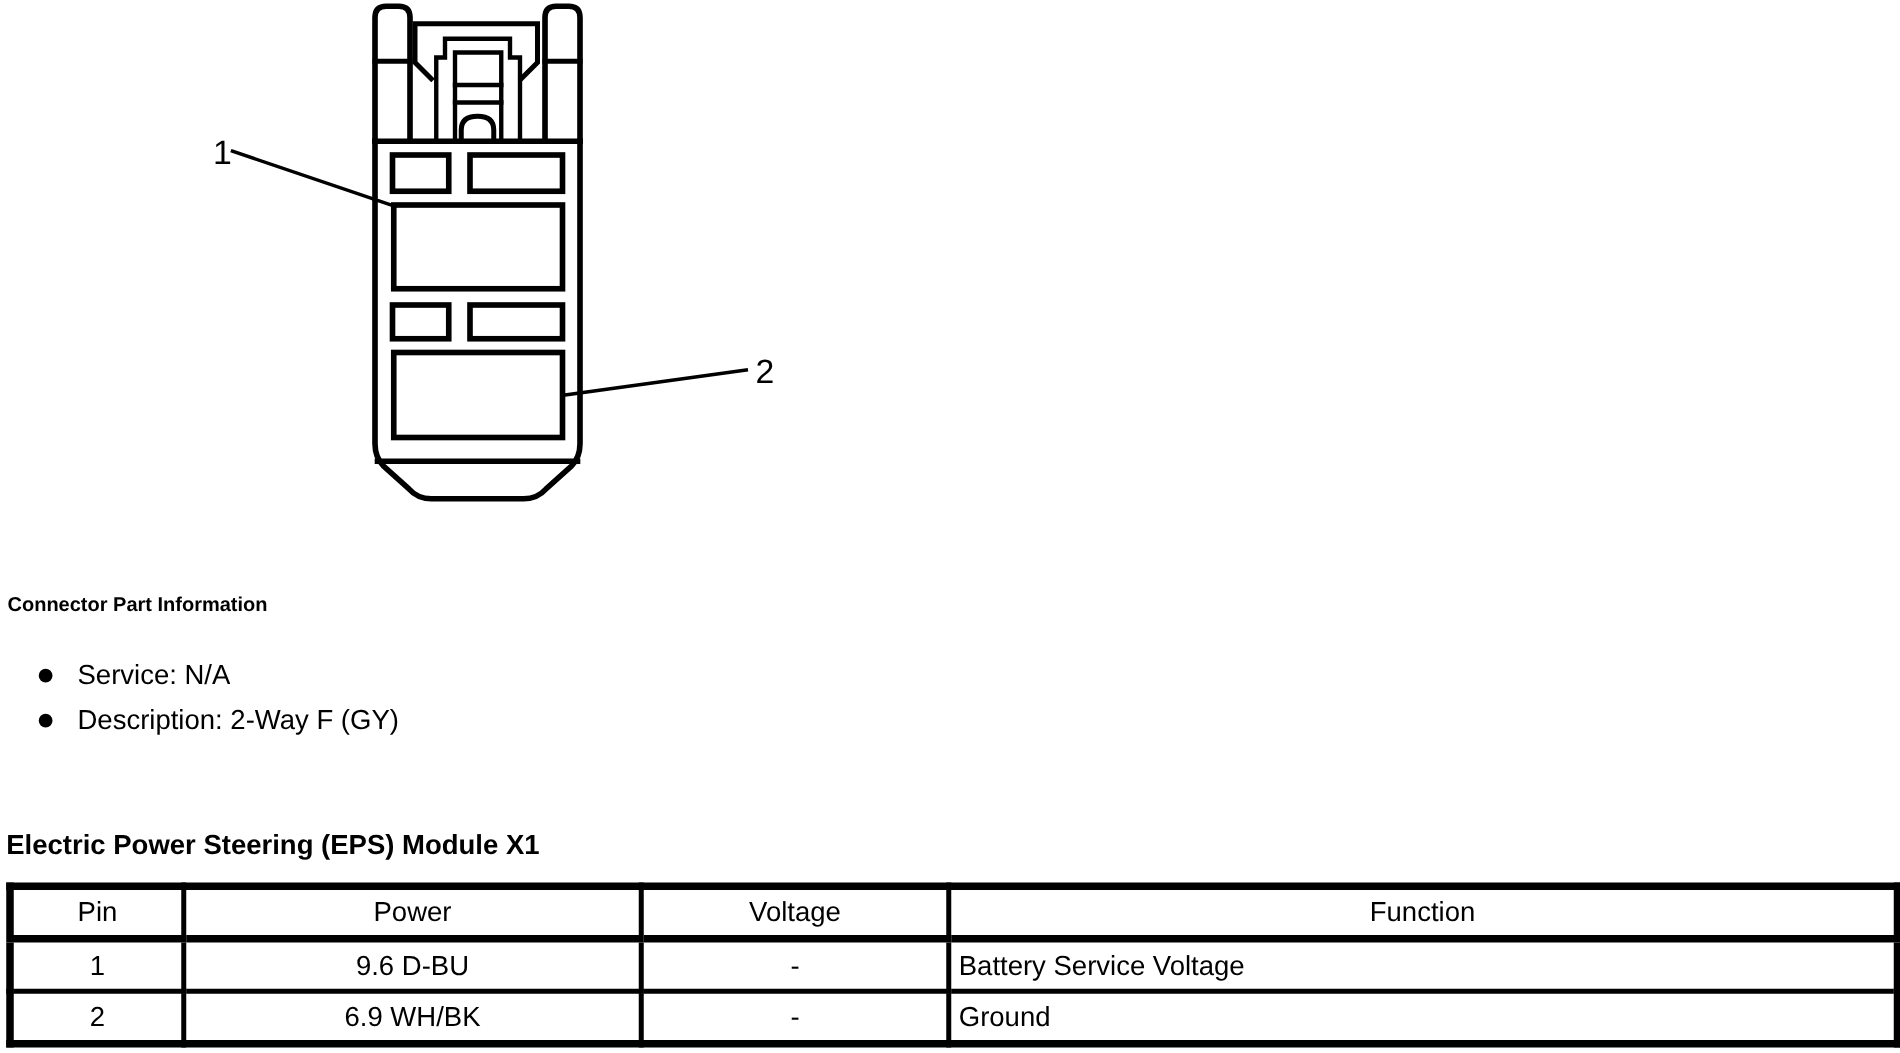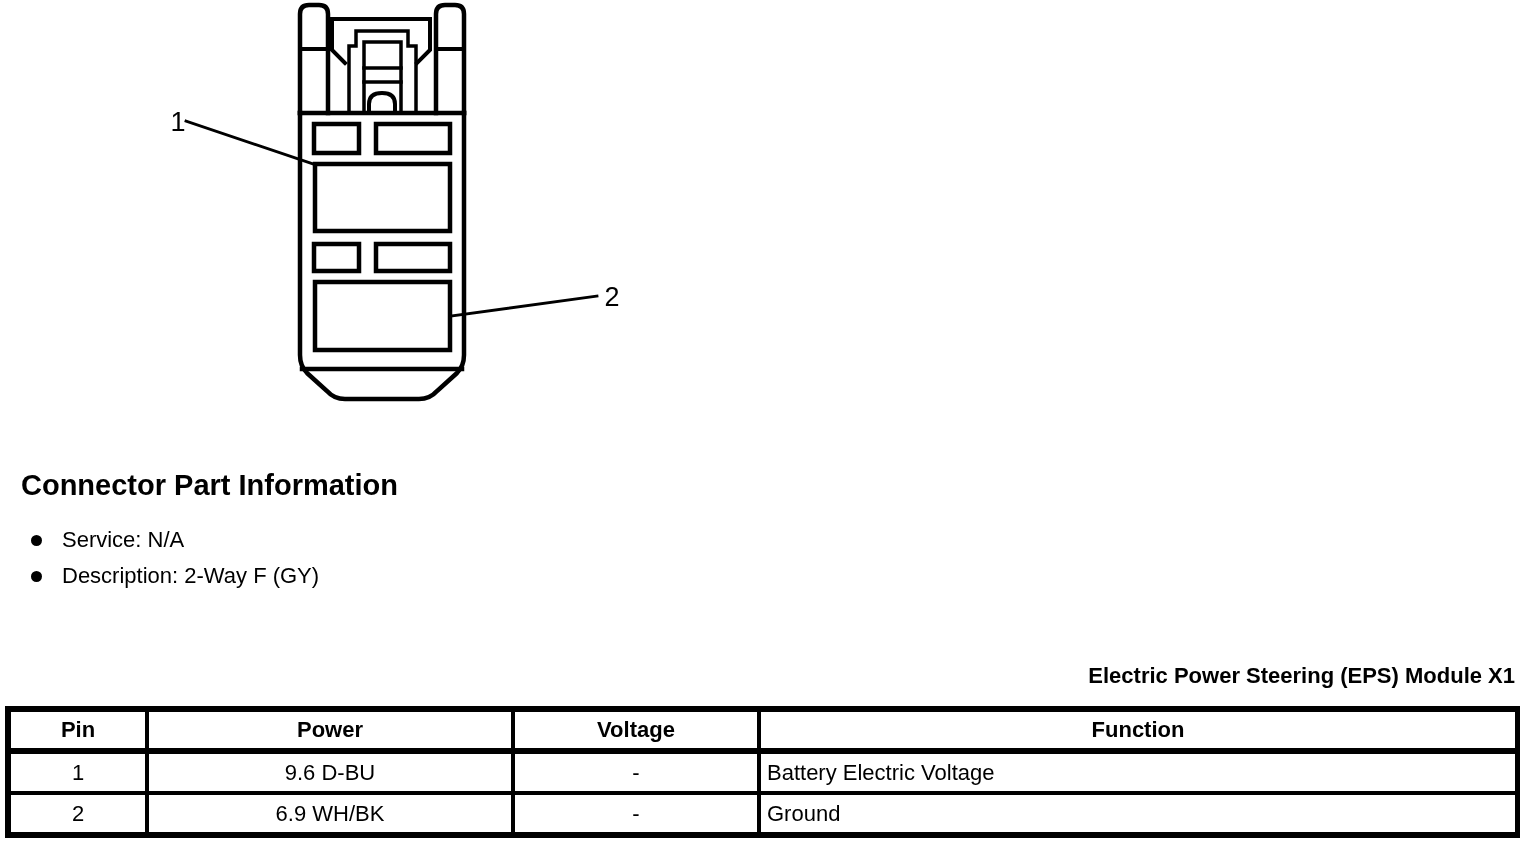--- a/index.html
+++ b/index.html
@@ -30,23 +30,23 @@
   }
   #connector-svg text {
     fill: #000000;
     font-family: "Liberation Sans", sans-serif;
     font-size: 27px;
     text-anchor: middle;
   }
   
   .section-heading {
     position: absolute;
-    left: 21px;
+    left: 6px;
     top: 472px;
-    font-size: 29px;
+    font-size: 16px;
     font-weight: bold;
     line-height: 26px;
     white-space: nowrap;
   }
   .bullet-list {
     position: absolute;
     left: 31px;
     top: 522px;
   }
   .bullet-item {
@@ -63,40 +63,40 @@
     background: #000000;
     margin-right: 20px;
     flex: 0 0 auto;
   }
   
   .table-title {
     position: absolute;
     left: 5px;
     top: 663px;
     width: 1510px;
-    text-align: right;
+    text-align: left;
     font-size: 22px;
     font-weight: bold;
     white-space: nowrap;
   }
   table.pinout {
     position: absolute;
     left: 5px;
     top: 706px;
     width: 1510px;
     border-collapse: collapse;
     table-layout: fixed;
     border: 6px solid #000000;
     font-size: 22px;
   }
   table.pinout th {
     border: 4px solid #000000;
     border-bottom: 6px solid #000000;
     height: 36px;
-    font-weight: bold;
+    font-weight: normal;
     text-align: center;
     vertical-align: middle;
     padding: 0;
   }
   table.pinout td {
     border: 4px solid #000000;
     height: 37px;
     text-align: center;
     vertical-align: middle;
     padding: 0;
@@ -179,21 +179,21 @@
         <th>Power</th>
         <th>Voltage</th>
         <th>Function</th>
       </tr>
     </thead>
     <tbody>
       <tr>
         <td>1</td>
         <td>9.6 D-BU</td>
         <td>-</td>
-        <td class="fn">Battery Electric Voltage</td>
+        <td class="fn">Battery Service Voltage</td>
       </tr>
       <tr>
         <td>2</td>
         <td>6.9 WH/BK</td>
         <td>-</td>
         <td class="fn">Ground</td>
       </tr>
     </tbody>
   </table>
 

